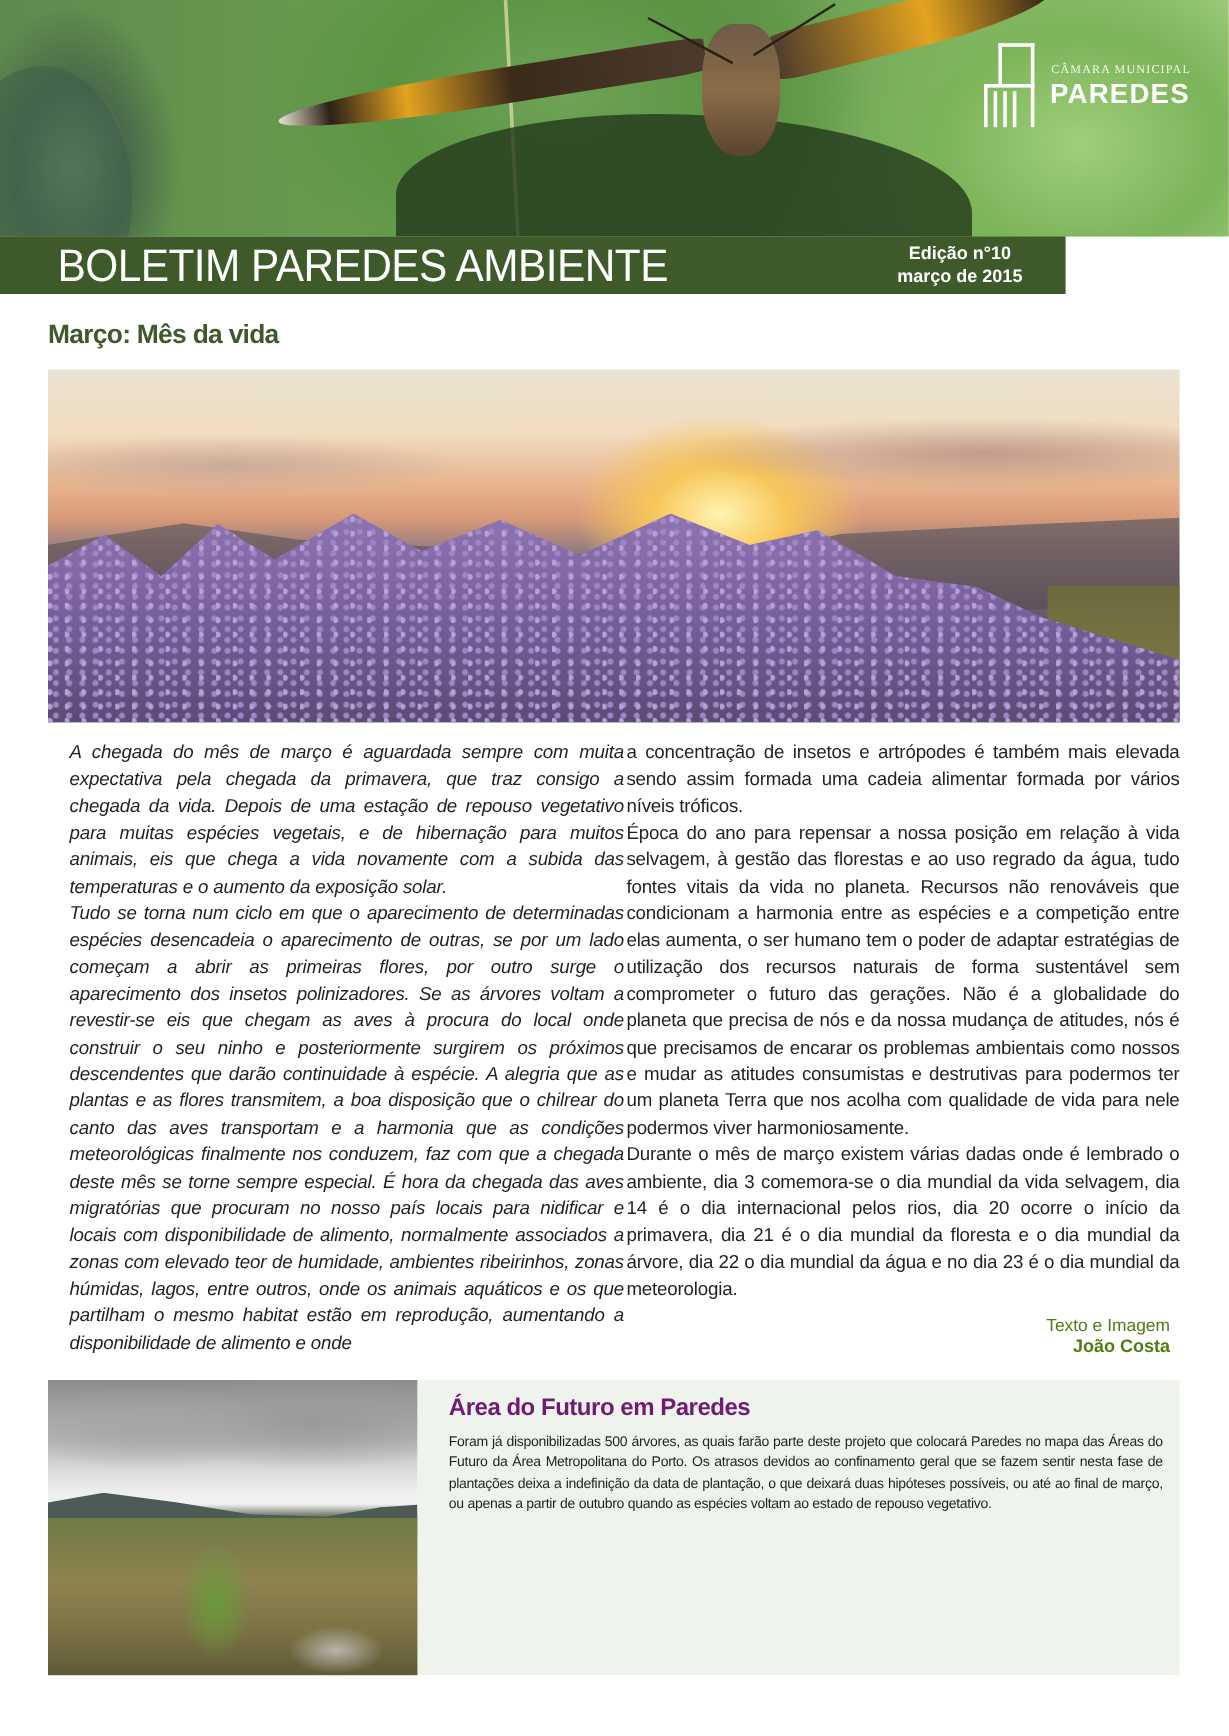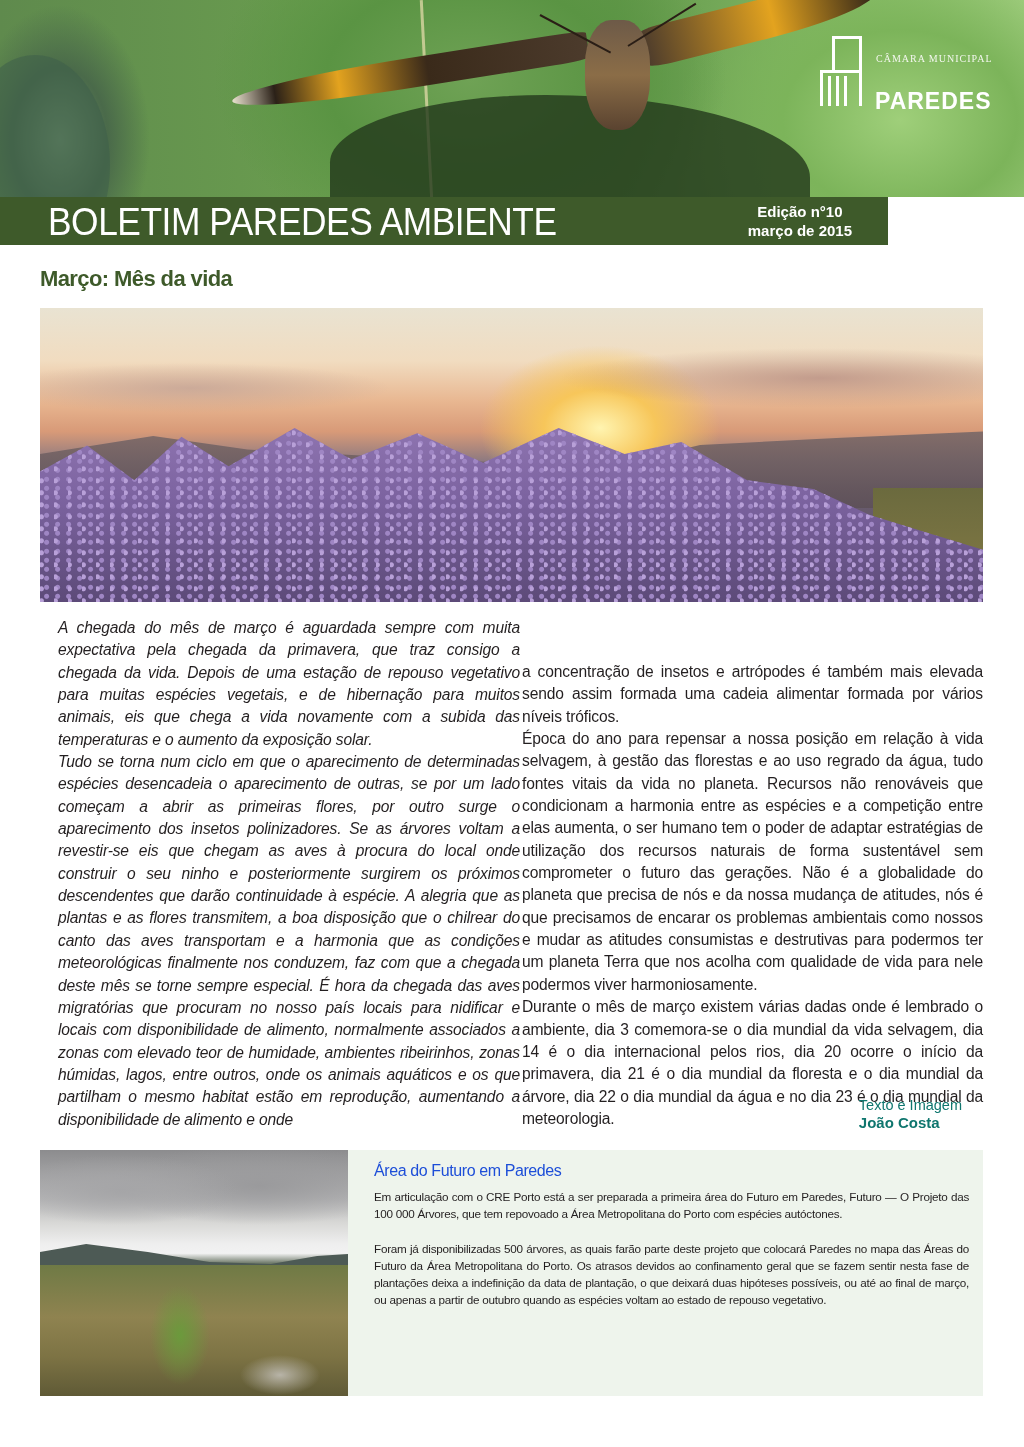--- a/index.html
+++ b/index.html
@@ -43,21 +43,21 @@
   .hero .stem { position: absolute; left: 425px; top: 0; width: 3px; height: 200px; background: #d9d6a2; opacity: .8; transform: rotate(-3deg); }
 
   
   .logo { position: absolute; left: 820px; top: 36px; width: 180px; height: 72px; }
   .logo .mark { position: absolute; left: 0; top: 0; width: 50px; height: 70px; }
   .logo .mark i { position: absolute; background: #ffffff; }
   .logo .small {
     position: absolute; left: 56px; top: 17px; font-size: 10px; letter-spacing: 1px; color: #f3f7ee; font-family: Liberation Serif, serif;
   }
   .logo .big {
-    position: absolute; left: 55px; top: 29px; font-size: 23px; font-weight: bold; letter-spacing: 1px; color: #ffffff; margin-top: 23px;
+    position: absolute; left: 55px; top: 29px; font-size: 23px; font-weight: bold; letter-spacing: 1px; color: #ffffff;
   }
 
   
   .band {
     position: absolute; left: 0; top: 197px; width: 888px; height: 48px; background: #3e5a2a;
   }
   .band .title {
     position: absolute; left: 48px; top: 4px; font-size: 38px; color: #ffffff; letter-spacing: -0.5px;
     font-family: "Liberation Sans", sans-serif; transform: scaleX(0.93); transform-origin: left;
     white-space: nowrap;
@@ -101,25 +101,25 @@
   .heather .grass-right {
     position: absolute; right: 0; top: 180px; width: 110px; height: 114px;
     background: linear-gradient(180deg, #6b6a3e 0%, #867c45 100%);
   }
 
   .col {
     position: absolute; top: 617px; width: 462px; font-size: 15.6px; line-height: 22.35px;
     text-align: justify; color: #231f20; letter-spacing: -0.15px;
   }
   .col.left { left: 58px; font-style: italic; }
-  .col.right { left: 522px; width: 461px; margin-top: 44px; }
+  .col.right { left: 522px; width: 461px; }
   .col p { margin: 0; }
 
   .credits {
-    position: absolute; right: 62px; top: 1096px; text-align: left; font-size: 14.5px; line-height: 18px; color: #0f766e;
+    position: absolute; right: 49px; top: 1096px; text-align: right; font-size: 14.5px; line-height: 18px; color: #4d7c0f;
   }
   .credits .author { font-weight: bold; font-size: 15px; }
 
   
   .field-photo {
     position: absolute; left: 40px; top: 1150px; width: 308px; height: 246px; overflow: hidden;
     background: linear-gradient(180deg, #8c8c8e 0%, #b7b7b8 20%, #d9d9d7 30%, #eeeeee 38%, #f2f2f2 42%, #6f7a6a 46%, #7c7a4e 55%, #8a7c4c 70%, #6f6a40 100%);
   }
   .field-photo .cloud {
     position: absolute; left: 0; top: 0; width: 308px; height: 75px;
@@ -137,21 +137,21 @@
       radial-gradient(ellipse 30px 50px at 140px 70px, #6b9a3c, rgba(107,154,60,0)),
       radial-gradient(ellipse 40px 20px at 240px 110px, #b8b4a8, rgba(184,180,168,0)),
       linear-gradient(180deg, #6f7a45 0%, #8f8350 40%, #7d7344 70%, #5f5a36 100%);
   }
 
   .futuro-box {
     position: absolute; left: 348px; top: 1150px; width: 635px; height: 246px; background: #eef4ec;
     padding: 12px 14px 0 26px;
   }
   .futuro-box h2 {
-    font-size: 16px; font-weight: normal; color: #1d4ed8; letter-spacing: -0.4px; margin-bottom: 8px;
+    font-size: 20px; font-weight: bold; color: #701a75; letter-spacing: -0.4px; margin-bottom: 8px;
   }
   .futuro-box p {
     font-size: 11.7px; line-height: 17.3px; color: #231f20; text-align: justify; letter-spacing: -0.25px;
     margin-bottom: 17px;
   }
 </style>
 </head>
 <body>
 
 <div class="hero">
@@ -214,15 +214,14 @@
 </div>
 
 <div class="field-photo">
   <div class="cloud"></div>
   <div class="mountain"></div>
   <div class="ground"></div>
 </div>
 
 <div class="futuro-box">
   <h2>Área do Futuro em Paredes</h2>
-  <p>Em articulação com o CRE Porto está a ser preparada a primeira área do Futuro em Paredes, Futuro — O Projeto das 100 000 Árvores, que tem repovoado a Área Metropolitana do Porto com espécies autóctones.</p>
   <p>Foram já disponibilizadas 500 árvores, as quais farão parte deste projeto que colocará Paredes no mapa das Áreas do Futuro da Área Metropolitana do Porto. Os atrasos devidos ao confinamento geral que se fazem sentir nesta fase de plantações deixa a indefinição da data de plantação, o que deixará duas hipóteses possíveis, ou até ao final de março, ou apenas a partir de outubro quando as espécies voltam ao estado de repouso vegetativo.</p>
 </div>
 
 </body></html>

